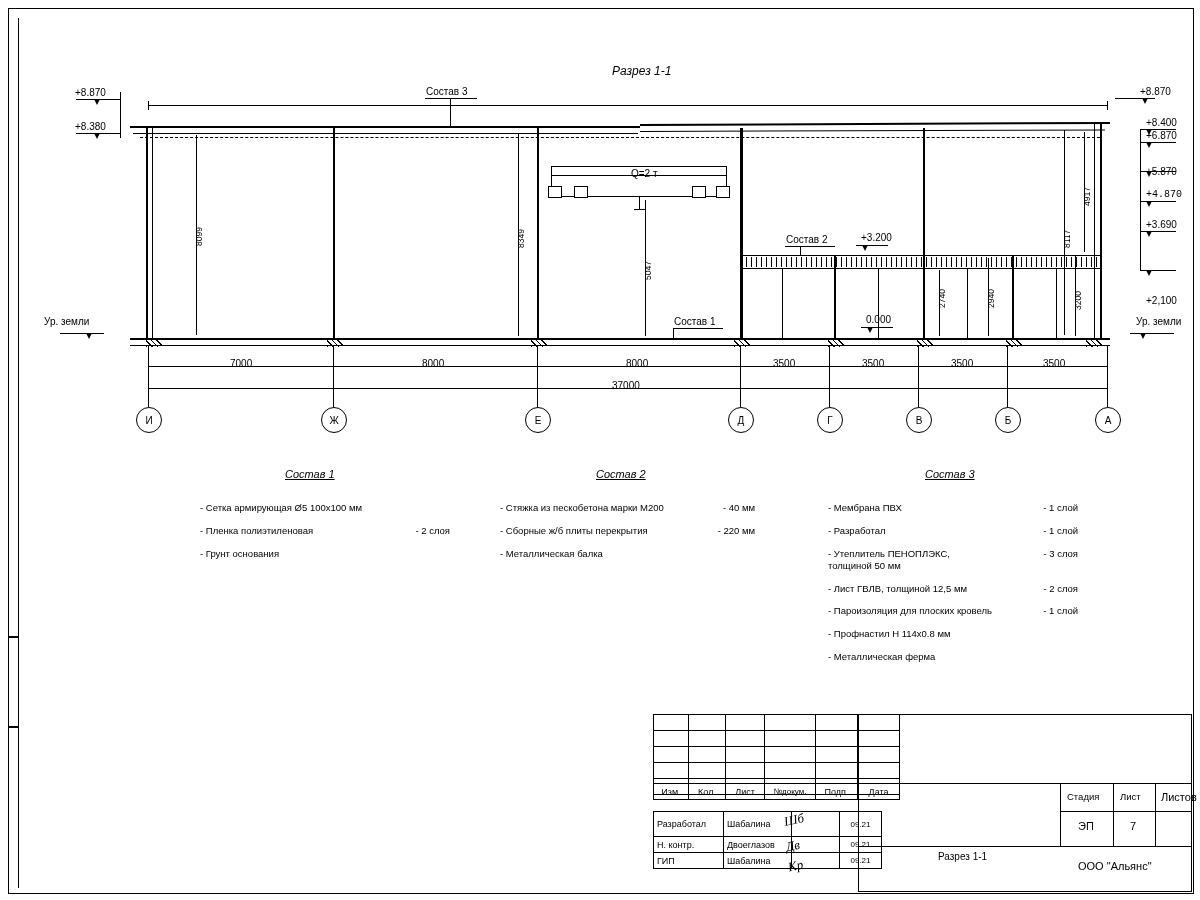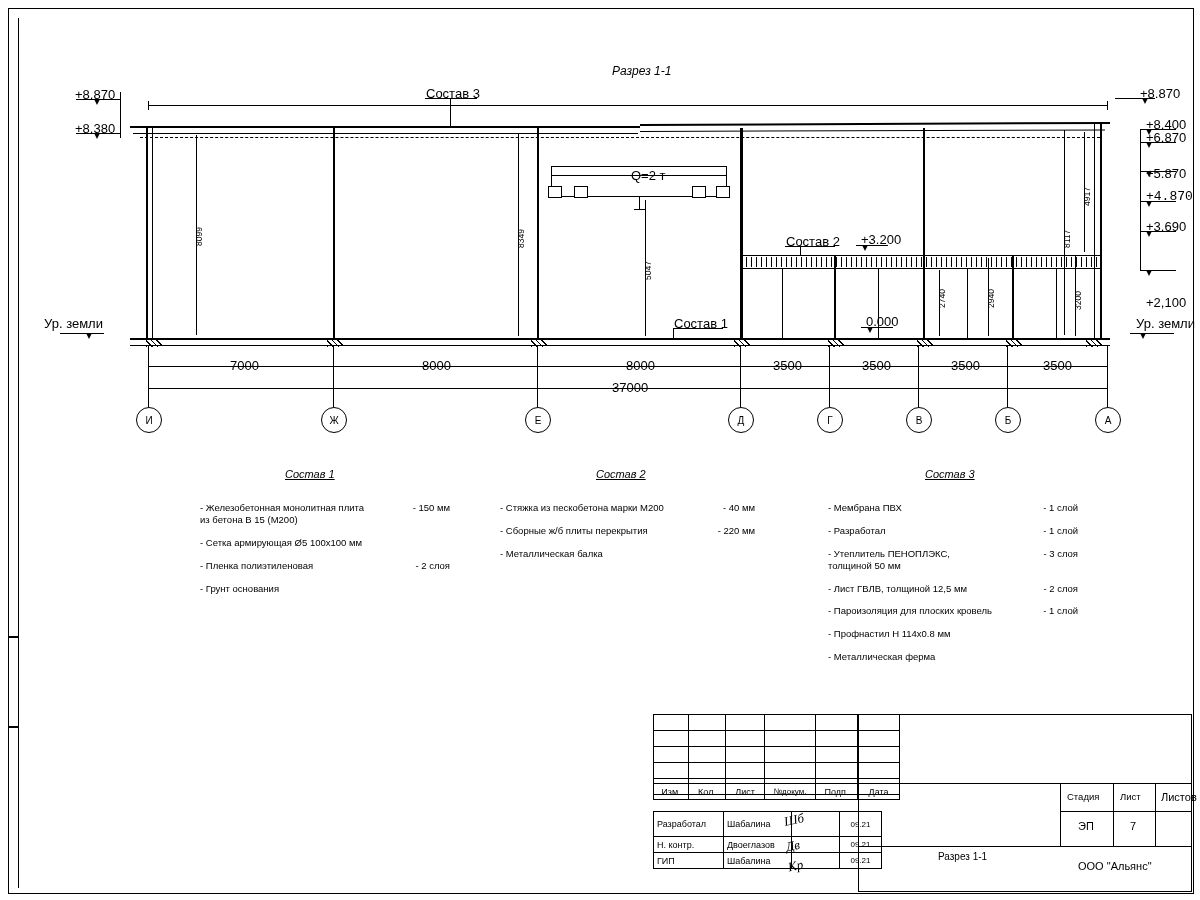--- a/index.html
+++ b/index.html
@@ -2,21 +2,21 @@
 <html><head>
 <meta charset="utf-8">
 <style>
   html,body{margin:0;padding:0;background:#ffffff;}
   body{width:1200px;height:900px;position:relative;font-family:"Liberation Sans",sans-serif;color:#000;overflow:hidden;}
   .sheet{position:absolute;inset:0;}
   .frame{position:absolute;left:8px;top:8px;width:1184px;height:884px;border:1.5px solid #000;}
   .frame-inner{position:absolute;left:18px;top:18px;width:1170px;height:870px;border-left:1.5px solid #000;}
   .tickL{position:absolute;left:8px;width:10px;height:1.5px;background:#000;}
   .title{position:absolute;font-style:italic;font-size:12px;}
-  .lbl{position:absolute;font-size:13px;white-space:nowrap;}
+  .lbl{position:absolute;font-size:10px;white-space:nowrap;}
   .vlbl{position:absolute;font-size:8.5px;white-space:nowrap;transform-origin:0 0;transform:rotate(-90deg);}
   .ln{position:absolute;background:#000;}
   .h{height:1px;}
   .v{width:1px;}
   .dash-h{position:absolute;height:0;border-top:1px dashed #000;}
   .circ{position:absolute;width:24px;height:24px;border:1px solid #000;border-radius:50%;font-size:10px;display:flex;align-items:center;justify-content:center;}
   .arrow-d{position:absolute;width:0;height:0;border-left:3.5px solid transparent;border-right:3.5px solid transparent;border-top:6px solid #000;}
   .legend-t{position:absolute;font-style:italic;font-size:11px;text-decoration:underline;}
   .legend li{list-style:none;margin:0 0 11px 0;font-size:9.5px;line-height:1.25;}
   .legend ul{margin:0;padding:0;}
@@ -227,27 +227,20 @@
   <div class="ln v" style="left:1007px;top:345px;height:62px;"></div>
   <div class="circ" style="left:995px;top:407px;">Б</div>
   <div class="ln v" style="left:1107px;top:345px;height:62px;"></div>
   <div class="circ" style="left:1095px;top:407px;">А</div>
 
   <div class="legend-t" style="left:285px;top:468px;">Состав 1</div>
   <div class="legend" style="left:200px;top:502px;">
     <ul>
       <li>
           <div class="lrow">
-            <span class="a" style="white-space:pre-line">- Железобетонная  монолитная плита
-  из бетона В 15 (М200)</span>
-            <span class="b">- 150 мм</span>
-          </div>
-        </li>
-      <li>
-          <div class="lrow">
             <span class="a" style="white-space:pre-line">- Сетка армирующая Ø5 100х100 мм</span>
             <span class="b"></span>
           </div>
         </li>
       <li>
           <div class="lrow">
             <span class="a" style="white-space:pre-line">- Пленка полиэтиленовая</span>
             <span class="b">- 2 слоя</span>
           </div>
         </li>

